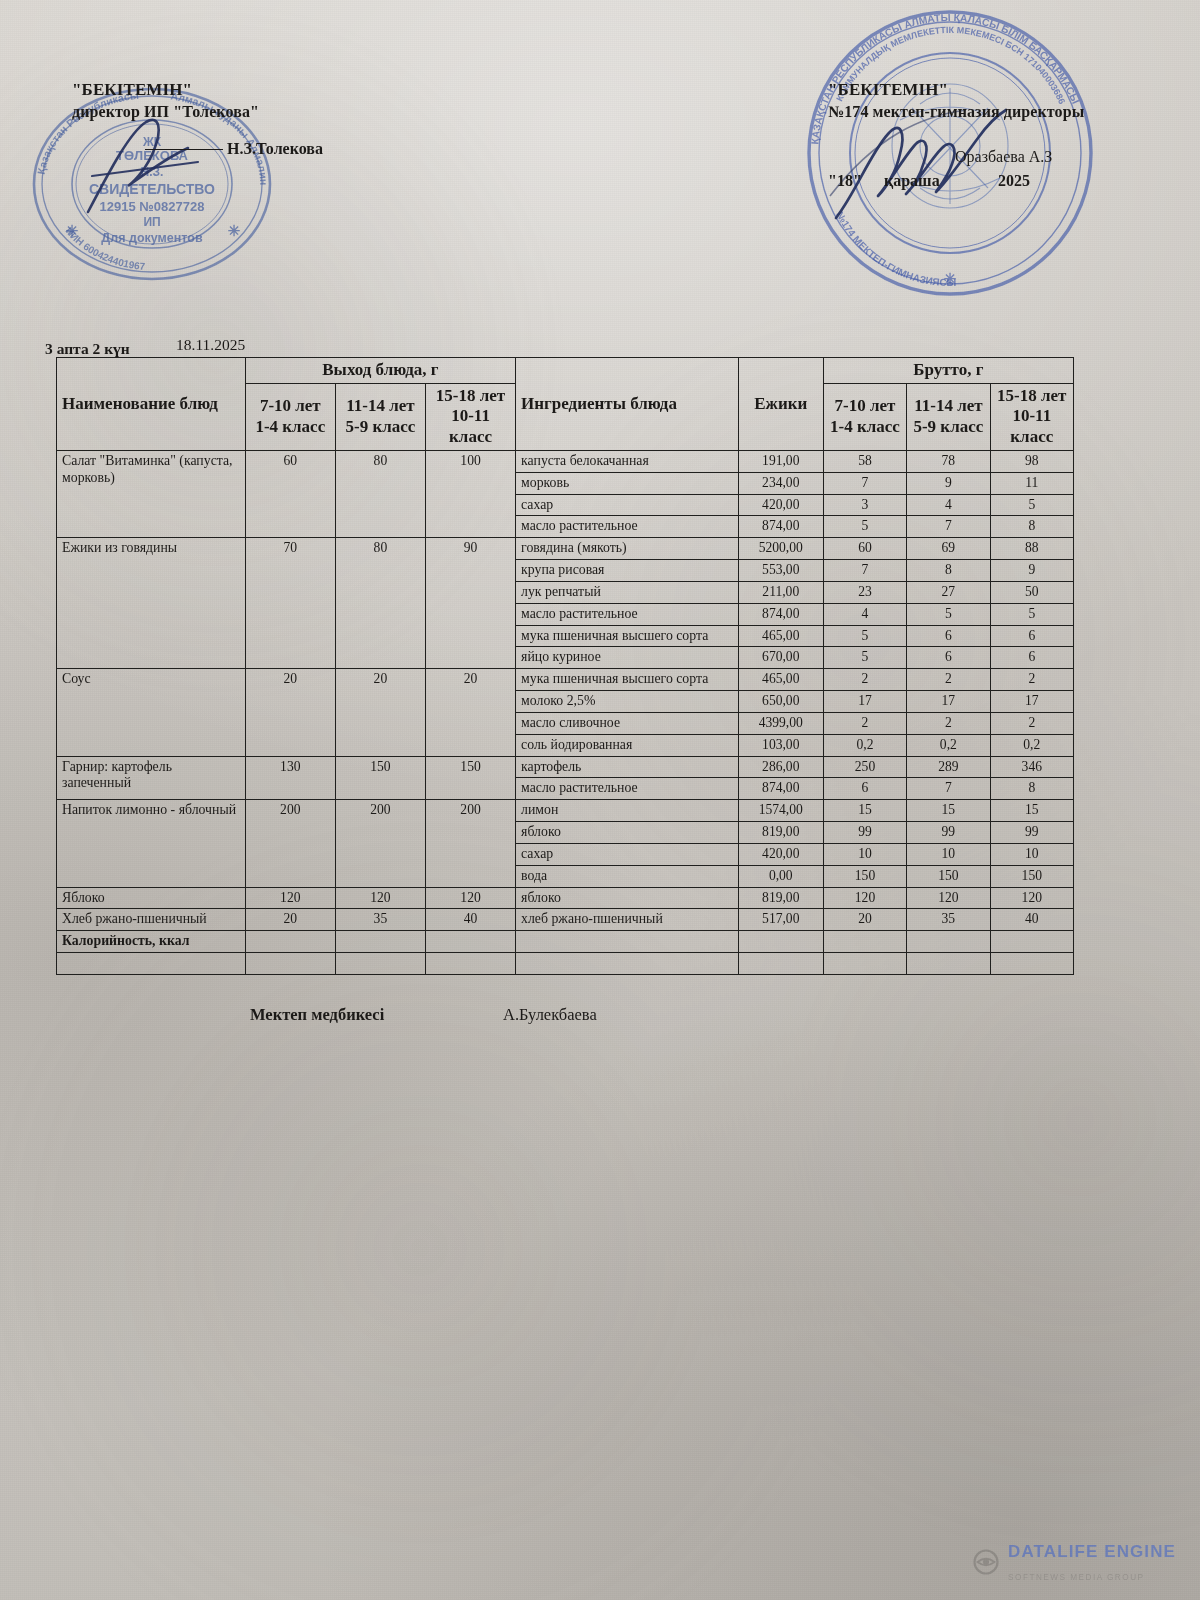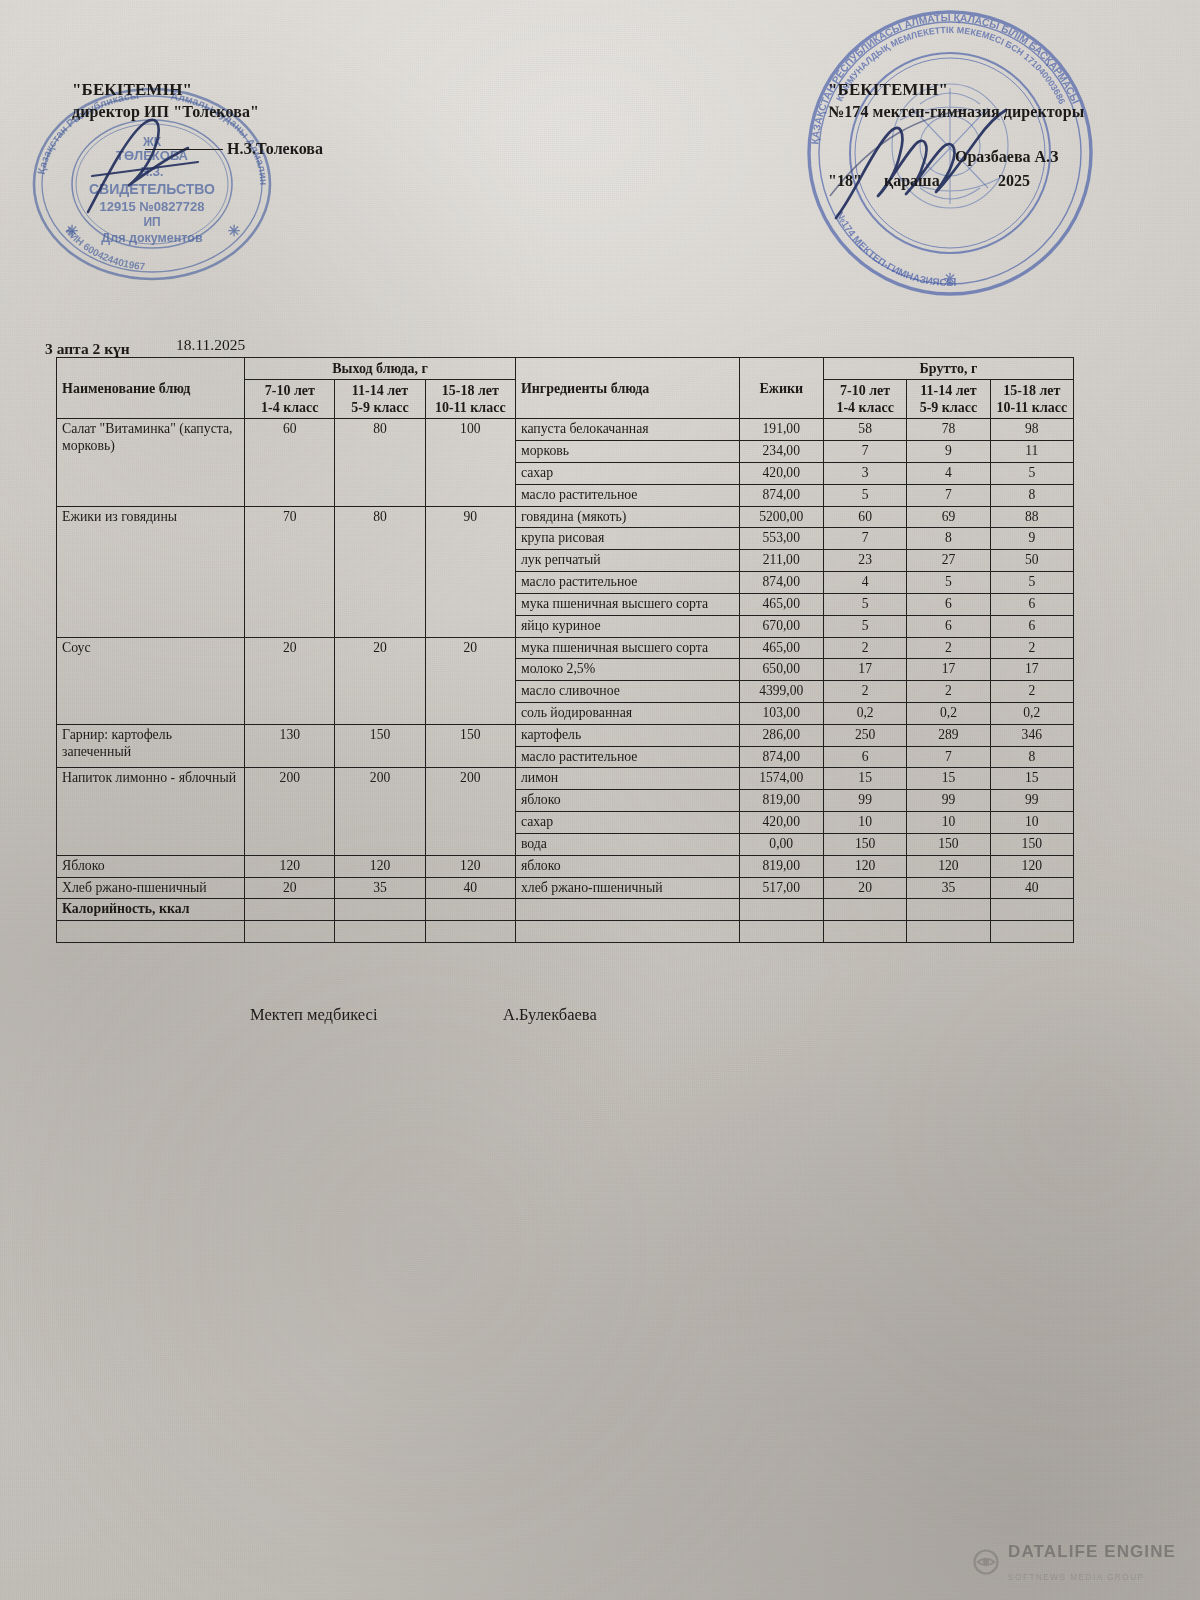--- a/index.html
+++ b/index.html
@@ -35,21 +35,21 @@
   }
   
   .approve{position:absolute;font-weight:bold;line-height:1.38;letter-spacing:.1px;}
   .approve .ttl{font-size:17px;}
   .approve .sub{font-size:16px;}
   #approve-left{left:72px;top:78px;text-align:left;}
   #approve-right{left:828px;top:78px;text-align:left;}
   .sigline{display:inline-block;border-bottom:1.6px solid #1c1a18;width:78px;vertical-align:4px;}
   .nm{font-size:16px;font-weight:bold;}
   #sig-name-left{position:absolute;left:145px;top:140px;}
-  #sig-name-right{position:absolute;left:955px;top:148px;font-size:16px;font-weight:bold;}
+  #sig-name-right{position:absolute;left:955px;top:148px;font-size:16px;font-weight:normal;}
   #date-right{position:absolute;left:828px;top:172px;font-size:16px;font-weight:bold;width:300px;}
   #date-right span{display:inline-block;}
   #doc-title{
     position:absolute;left:300px;top:212px;width:600px;
     text-align:center;font-weight:bold;font-size:17.5px;line-height:1.45;
   }
   #week-day{position:absolute;left:45px;top:318px;font-weight:bold;font-size:15.5px;margin-top:22px;}
   #menu-date{position:absolute;left:176px;top:336px;font-size:15.5px;}
 
   
@@ -64,43 +64,43 @@
     border-collapse:collapse;
     font-size:13.6px;
   }
   #menu-table td,#menu-table th{
     border:1.3px solid #20201e;
     padding:2px 5px;
     vertical-align:top;
     line-height:1.22;
     background:transparent;
   }
-  #menu-table th{font-weight:bold;vertical-align:middle;font-size:14px;}
+  #menu-table th{font-weight:bold;vertical-align:middle;font-size:17px;}
   .c-name{width:190px;text-align:left;}
   .c-out{width:86px;text-align:center;}
   .c-ing{width:232px;text-align:left;}
   .c-price{width:78px;text-align:center;}
   .c-gross{width:78px;text-align:center;}
   td.num{text-align:center;vertical-align:top;padding-top:3px;}
   td.dish{font-size:13.8px;text-align:left;}
   td.ing{font-size:13.8px;}
   .hdr-two{line-height:1.2;}
   .bold{font-weight:bold;}
 
   
-  #footer-nurse{position:absolute;left:250px;top:1005px;font-size:16.5px;}
+  #footer-nurse{position:absolute;left:250px;top:1005px;font-size:16.5px;font-weight:bold;}
   #footer-nurse-name{position:absolute;left:503px;top:1005px;font-size:16.5px;}
 
   
   #watermark{
     position:absolute;right:24px;bottom:18px;
     display:flex;align-items:center;gap:9px;opacity:.42;
   }
   #watermark .wm-text{line-height:1;font-family:"Liberation Sans",sans-serif;}
-  #watermark .wm-main{font-size:17px;font-weight:bold;letter-spacing:1.1px;color:#404040;}
+  #watermark .wm-main{font-size:17px;font-weight:bold;letter-spacing:1.1px;color:#1d4ed8;}
   #watermark .wm-sub{font-size:8.2px;letter-spacing:1.5px;color:#7b7874;margin-top:14px;}
 </style>
 </head>
 <body>
 
 <div id="paper"></div>
 <div id="blotch"></div>
 
 <div class="stamp" id="stamp-left" style="left:28px;top:84px;">
   <svg width="248" height="200" viewBox="0 0 248 200">

